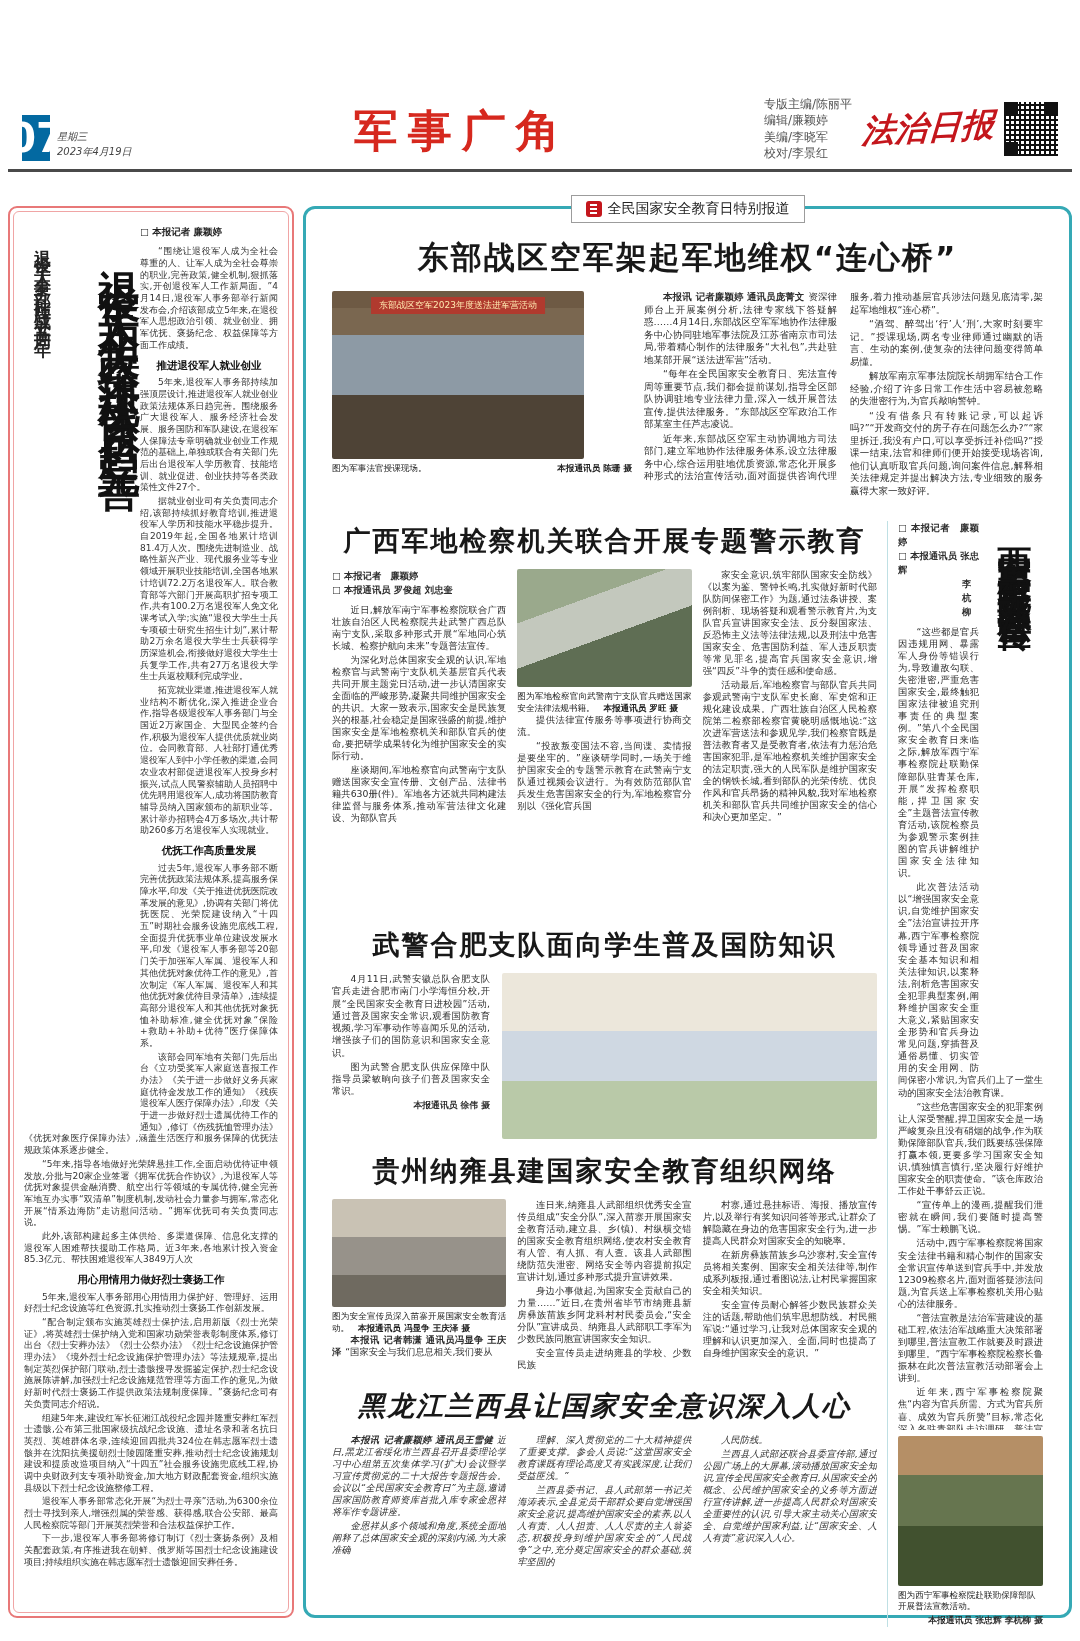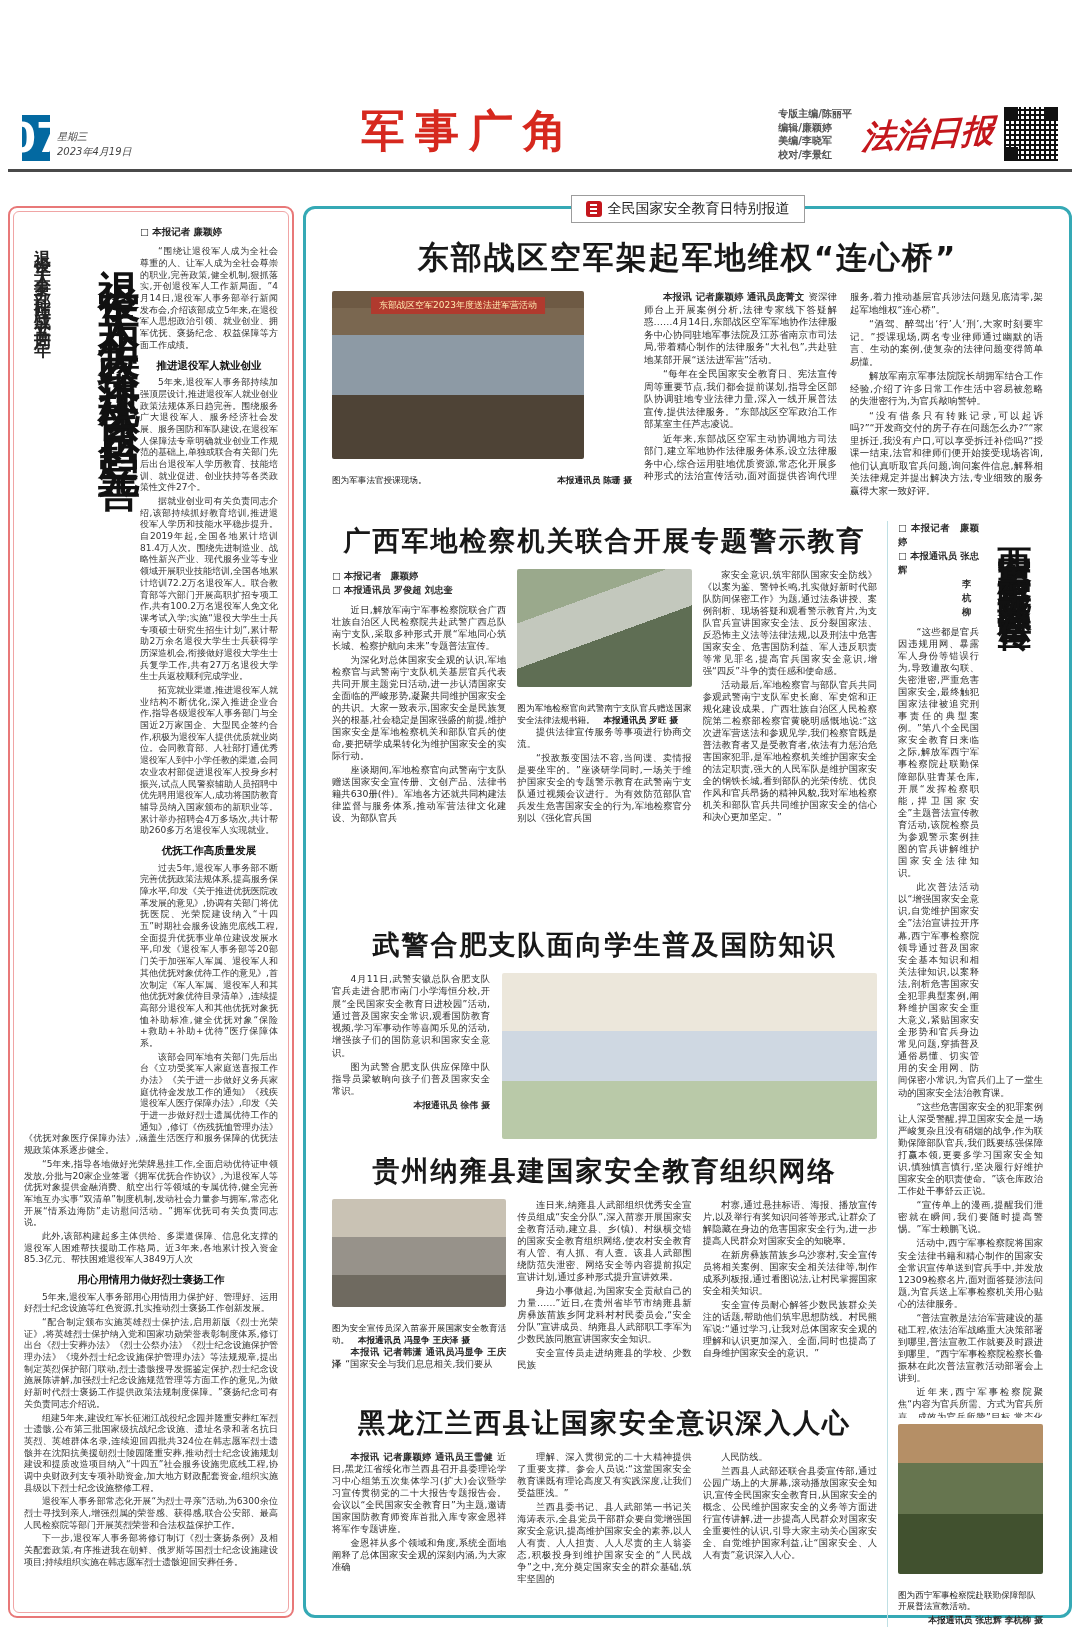--- a/index.html
+++ b/index.html
@@ -12,21 +12,21 @@
   .topspacer { height:100px; }
   header { height:72px; display:flex; align-items:flex-end; justify-content:space-between;
            border-bottom:3px solid #4a4a4a; padding:0 14px 8px 14px; }
   .pagenum-wrap { display:flex; align-items:flex-end; gap:7px; }
   .pagenum { background:#0369a1; color:#fff; font-size:40px; font-weight:bold;
              width:28px; height:46px; display:flex; align-items:center; justify-content:center; }
   .datebox { font-size:10px; color:#444; line-height:1.5; padding-bottom:2px;font-style:italic; }
   .section-title { color:#d6281e; font-size:44px; font-weight:bold; letter-spacing:10px;
                    transform:translateX(14px); }
   .header-right { display:flex; align-items:center; gap:10px; }
-  .editors { font-size:10px; color:#555; text-align:right; line-height:1.35;font-weight:bold; }
+  .editors { font-size:12px; color:#555; text-align:right; line-height:1.35; }
   .editors p { margin:0; text-indent:0 !important; }
   .masthead { color:#c4161c; font-family:"DejaVu Serif","Liberation Serif",serif;
               font-size:33px; font-weight:bold; font-style:italic;
               transform:rotate(-3deg) skewX(-6deg); white-space:nowrap; }
   .qr { width:54px; height:54px; background:
         linear-gradient(#111,#111) 0 0/14px 14px no-repeat,
         linear-gradient(#111,#111) 100% 0/14px 14px no-repeat,
         linear-gradient(#111,#111) 0 100%/14px 14px no-repeat,
         repeating-linear-gradient(90deg,#111 0 2px,transparent 2px 5px),
         repeating-linear-gradient(0deg,#111 0 2px,#fff 2px 5px); }
@@ -66,21 +66,21 @@
 
   
   .photo { border-radius:2px; position:relative; overflow:hidden; }
   .ph1 { background:linear-gradient(180deg,#6e5a44 0 10%,#7a6750 10% 26%,#8d9aa5 26% 62%,#4e4336 62% 100%); }
   .ph1 .photo-banner { position:absolute; top:6px; left:50%; transform:translateX(-50%);
         background:#b03a2e; color:#ffe9b0; font-size:9px; padding:2px 8px; white-space:nowrap; }
   .ph2 { background:linear-gradient(160deg,#9aa98c 0 30%,#c3c8bd 30% 55%,#5f6e54 55% 100%); }
   .ph3 { background:linear-gradient(180deg,#ece7db 0 35%,#cfd8e2 35% 65%,#b9c9a8 65% 100%); }
   .ph4 { background:linear-gradient(180deg,#c9c2b4 0 35%,#97928a 35% 70%,#6f6a60 70% 100%); }
   .ph5 { background:linear-gradient(180deg,#b58f66 0 26%,#66754f 26% 60%,#41512f 60% 100%); }
-  .caption { font-size:8.6px; line-height:1.35; color:#222; margin-top:16px; text-align:justify; }
+  .caption { font-size:8.6px; line-height:1.35; color:#222; margin-top:4px; text-align:justify; }
   .caption b { margin-left:6px; white-space:nowrap; }
 
   
   .dongbu-row { display:flex; gap:12px; height:218px; overflow:hidden; }
   .dongbu-photo-wrap { width:300px; flex:none; }
   .dongbu-photo { width:252px; height:168px; }
   .dongbu-cap { display:flex; justify-content:space-between; }
   .dongbu-text { flex:1; column-count:2; column-gap:13px; font-size:9.5px; line-height:1.32;
                  overflow:hidden; height:216px; }
 
@@ -94,21 +94,21 @@
   .sec-guangxi .cols3 { height:340px; }
   .gx-photo { width:100%; height:118px; }
   .sec-hefei { height:218px; margin-top:8px; }
   .hefei-row { display:flex; gap:12px; height:168px; overflow:hidden; }
   .hefei-text { width:158px; flex:none; font-size:9.3px; line-height:1.32; }
   .hefei-photo { flex:1; height:166px; }
   .credit-line { text-align:right; font-weight:bold; font-size:8.8px; margin-top:2px; }
   .sec-guizhou { height:232px; margin-top:8px; }
   .sec-guizhou .cols3 { height:182px; }
   .gz-photo { width:100%; height:108px; }
-  .sec-lanxi { flex:1; margin-top:20px; }
+  .sec-lanxi { flex:1; margin-top:3px;font-style:italic; }
   .sec-lanxi .cols3 { height:150px; }
 
   .lead-label { font-weight:bold; margin-right:4px; }
   .lead-names { font-weight:bold; margin-right:4px; }
 
   
   .xining { flex:1; border-left:1px solid #bfe0e4; padding-left:10px;
             display:flex; flex-direction:column; overflow:hidden; }
   .xining-flow { flex:1; overflow:hidden; font-size:9.3px; line-height:1.3; }
   .xn-headline-float { float:right; width:56px; height:545px; margin-left:8px;

